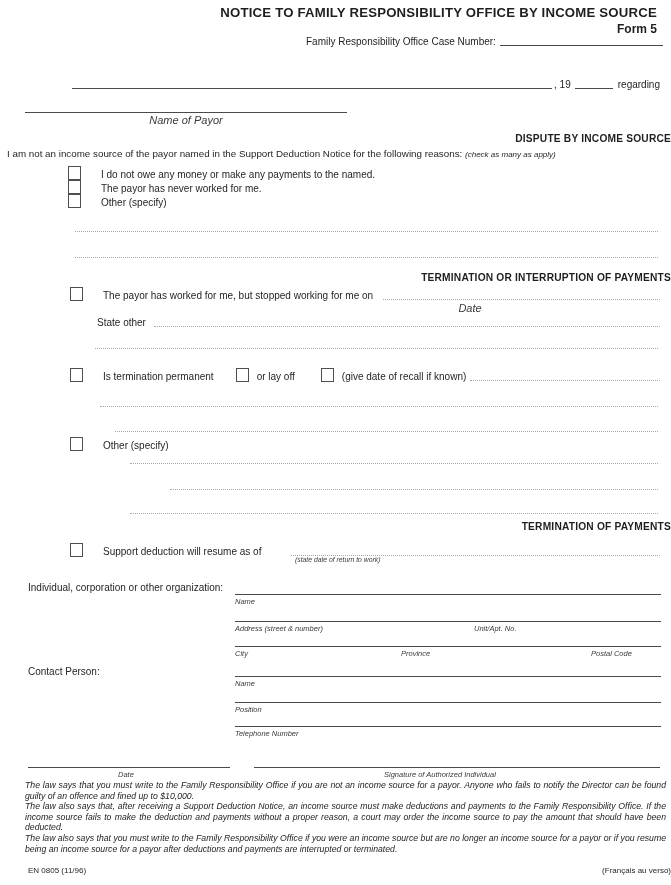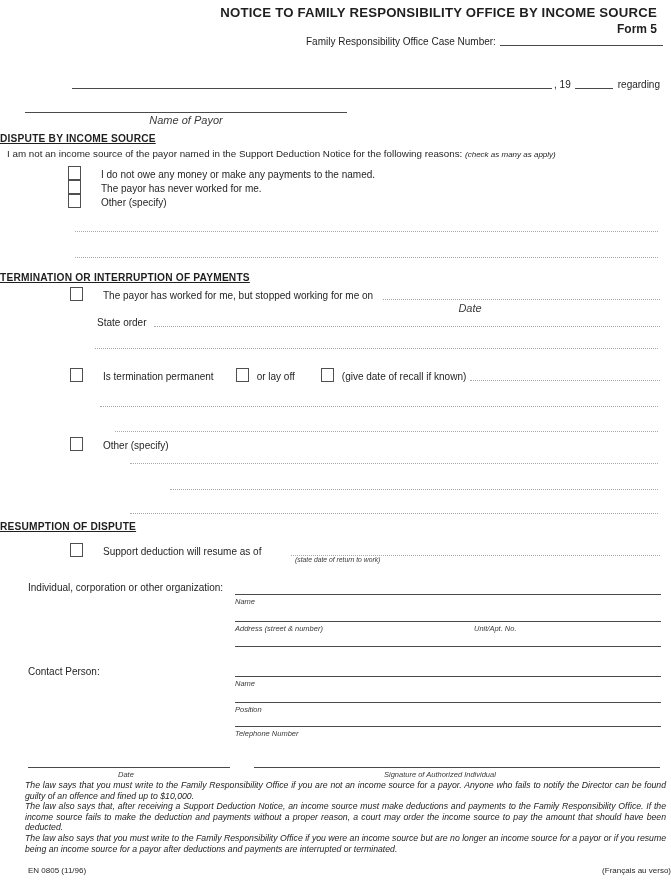--- a/index.html
+++ b/index.html
@@ -18,21 +18,21 @@
   .fill{flex:1 1 auto;border-bottom:1px solid #4a4a4a;height:0;margin:0 0 2px 4px;}
   .fill.short{flex:0 0 38px;}
   .fill.dot{border-bottom:1px dotted #a8a8a8;}
   .dotline{position:absolute;height:0;border-bottom:1px dotted #a8a8a8;}
   .solidline{height:0;border-bottom:1px solid #4a4a4a;}
   .cb{
     flex:0 0 auto;width:11px;height:12px;background:#fff;
     border:1px solid #4f4f4f;margin-bottom:1px;cursor:pointer;
   }
   .cb.inline{margin-left:22px;}
-  .sechead{left:0;width:100%;text-align:left;font-weight:bold;font-size:10.2px;letter-spacing:.2px;text-decoration:underline;}
+  .sechead{left:0;width:100%;text-align:right;font-weight:bold;font-size:10.2px;letter-spacing:.2px;}
   .flabel{font-style:italic;font-size:11px;color:#3a3a3a;margin-top:2px;line-height:8px;}
   .field .topline{height:10px;border-bottom:1px solid #4a4a4a;}
   .flabels{position:relative;height:9px;}
   .flabels span{position:absolute;top:2px;font-style:italic;font-size:7.5px;color:#3a3a3a;white-space:nowrap;}
   .legal{font-style:italic;font-size:8.7px;line-height:1.22;text-align:justify;color:#242424;}
   .legal p{margin:0;}
   .tiny{font-size:8px;}
   .note-it{font-style:italic;font-size:8px;}
 </style>
 </head>
@@ -83,21 +83,21 @@
   <div class="abs sechead" style="top:272px;">TERMINATION OR INTERRUPTION OF PAYMENTS</div>
 
   <div class="abs row" style="top:287px;left:70px;right:11px;">
     <span class="cb"></span>
     <span class="lbl" style="margin-left:20px;">The payor has worked for me, but stopped working for me on</span>
     <span class="fill dot" style="margin-left:10px;"></span>
   </div>
   <div class="abs flabel center" style="top:302px;left:425px;width:90px;">Date</div>
 
   <div class="abs row" style="top:317px;left:97px;right:11px;">
-    <span class="lbl">State order</span>
+    <span class="lbl">State other</span>
     <span class="fill dot" style="margin-left:8px;"></span>
   </div>
   <div class="dotline" style="top:348px;left:95px;right:13px;"></div>
 
   <div class="abs row" style="top:368px;left:70px;right:11px;">
     <span class="cb"></span>
     <span class="lbl" style="margin-left:20px;">Is termination permanent</span>
     <span class="cb inline"></span>
     <span class="lbl" style="margin-left:8px;">or lay off</span>
     <span class="cb inline" style="margin-left:26px;"></span>
@@ -110,21 +110,21 @@
 
   <div class="abs row" style="top:437px;left:70px;">
     <span class="cb"></span>
     <span class="lbl" style="margin-left:20px;">Other (specify)</span>
   </div>
 
   <div class="dotline" style="top:463px;left:130px;right:13px;"></div>
   <div class="dotline" style="top:489px;left:170px;right:13px;"></div>
   <div class="dotline" style="top:513px;left:130px;right:13px;"></div>
 
-  <div class="abs sechead" style="top:521px;">RESUMPTION OF DISPUTE</div>
+  <div class="abs sechead" style="top:521px;">TERMINATION OF PAYMENTS</div>
 
   <div class="abs row" style="top:543px;left:70px;right:11px;">
     <span class="cb"></span>
     <span class="lbl" style="margin-left:20px;">Support deduction will resume as of</span>
     <span class="fill dot" style="margin-left:30px;"></span>
   </div>
   <div class="abs it" style="top:556px;left:295px;font-size:6.8px;color:#3a3a3a;">(state date of return to work)</div>
 
   <div class="abs" style="top:582px;left:28px;">Individual, corporation or other organization:</div>
   <div class="abs" style="top:666px;left:28px;">Contact Person:</div>
@@ -139,20 +139,25 @@
   <div class="abs field" style="top:611px;left:235px;width:426px;">
     <div class="topline"></div>
     <div class="flabels">
       <span style="left:0;">Address (street &amp; number)</span>
       <span style="left:239px;">Unit/Apt. No.</span>
     </div>
   </div>
 
   <div class="abs field" style="top:636px;left:235px;width:426px;">
     <div class="topline"></div>
+    <div class="flabels">
+      <span style="left:0;">City</span>
+      <span style="left:166px;">Province</span>
+      <span style="left:356px;">Postal Code</span>
+    </div>
   </div>
 
   <div class="abs field" style="top:666px;left:235px;width:426px;">
     <div class="topline"></div>
     <div class="flabels">
         <span style="left:0;">Name</span>
       </div>
   </div>
 
   <div class="abs field" style="top:692px;left:235px;width:426px;">

